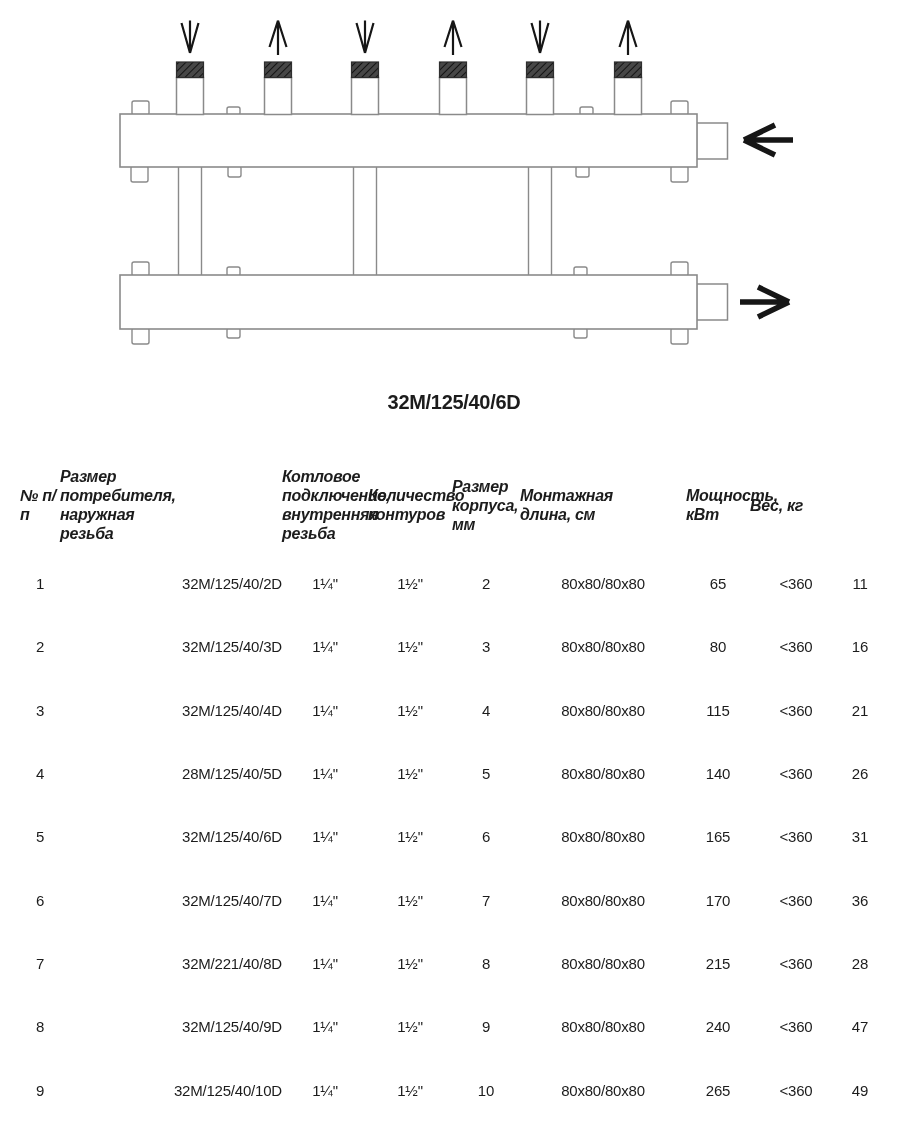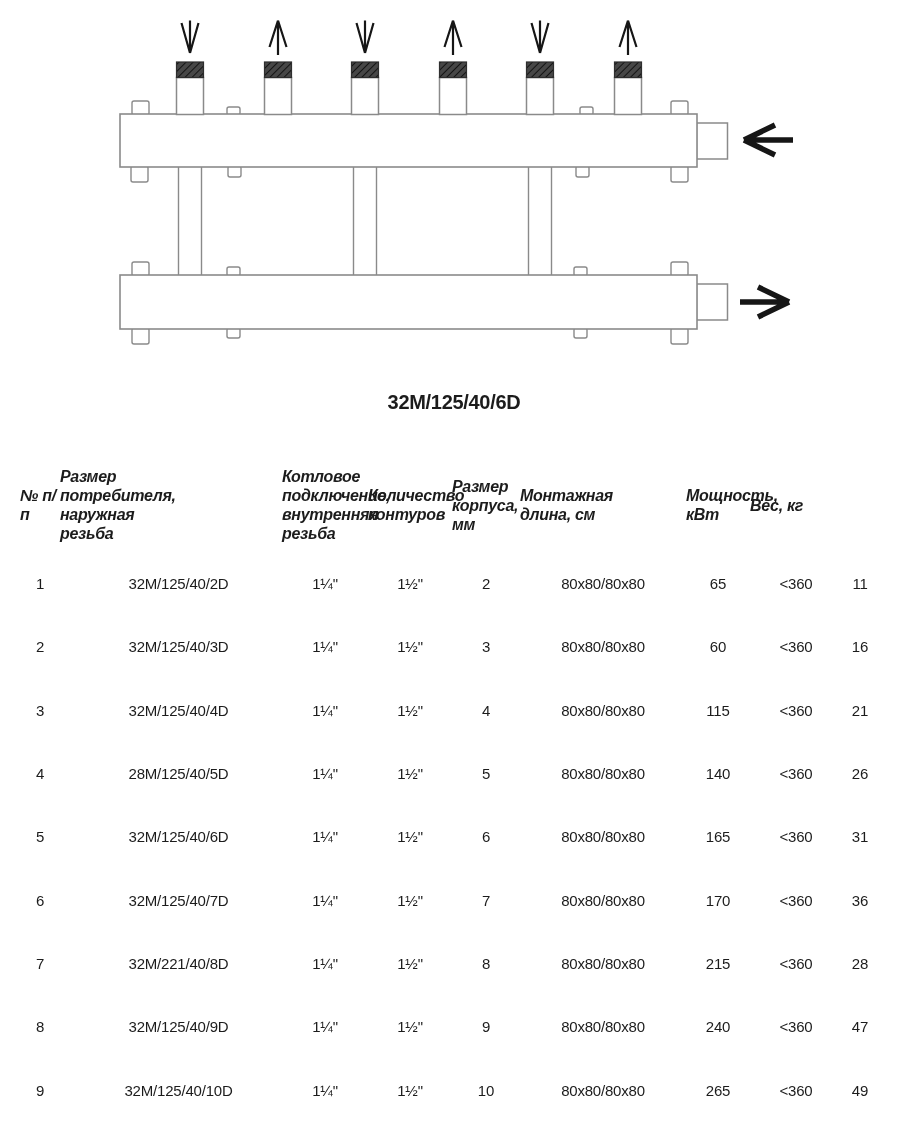--- a/index.html
+++ b/index.html
@@ -13,21 +13,21 @@
 
   .thead, .tbody { position:absolute; left:20px;
            display:grid; grid-template-columns:40px 222px 86px 84px 68px 166px 64px 92px 36px; }
 
   .thead { top:460px; height:90px; align-items:center; }
   .th { text-align:left; font-weight:bold; font-size:16px; line-height:19px;
         white-space:pre-line; letter-spacing:-0.3px;font-style:italic; }
 
   .tbody { top:552px; grid-auto-rows:63.3px; align-items:center; font-size:15px; letter-spacing:-0.2px; }
   .td { text-align:center; }
-  .td.model { text-align:center; padding-left:15px; }
+  .td.model { text-align:right; padding-left:15px; }
 </style>
 </head>
 <body>
 
 <div class="page">
 
   <svg class="diagram" width="908" height="380" viewBox="0 0 908 380">
     <defs>
       <pattern id="hatch" patternUnits="userSpaceOnUse" width="5" height="5" patternTransform="rotate(45)">
         <rect width="5" height="5" fill="#474747"></rect>
@@ -143,21 +143,21 @@
       <div class="td">80x80/80x80</div>
       <div class="td">65</div>
       <div class="td">&lt;360</div>
       <div class="td">11</div>
     <div class="td">2</div>
       <div class="td model">32M/125/40/3D</div>
       <div class="td">1¼"</div>
       <div class="td">1½"</div>
       <div class="td">3</div>
       <div class="td">80x80/80x80</div>
-      <div class="td">60</div>
+      <div class="td">80</div>
       <div class="td">&lt;360</div>
       <div class="td">16</div>
     <div class="td">3</div>
       <div class="td model">32M/125/40/4D</div>
       <div class="td">1¼"</div>
       <div class="td">1½"</div>
       <div class="td">4</div>
       <div class="td">80x80/80x80</div>
       <div class="td">115</div>
       <div class="td">&lt;360</div>

